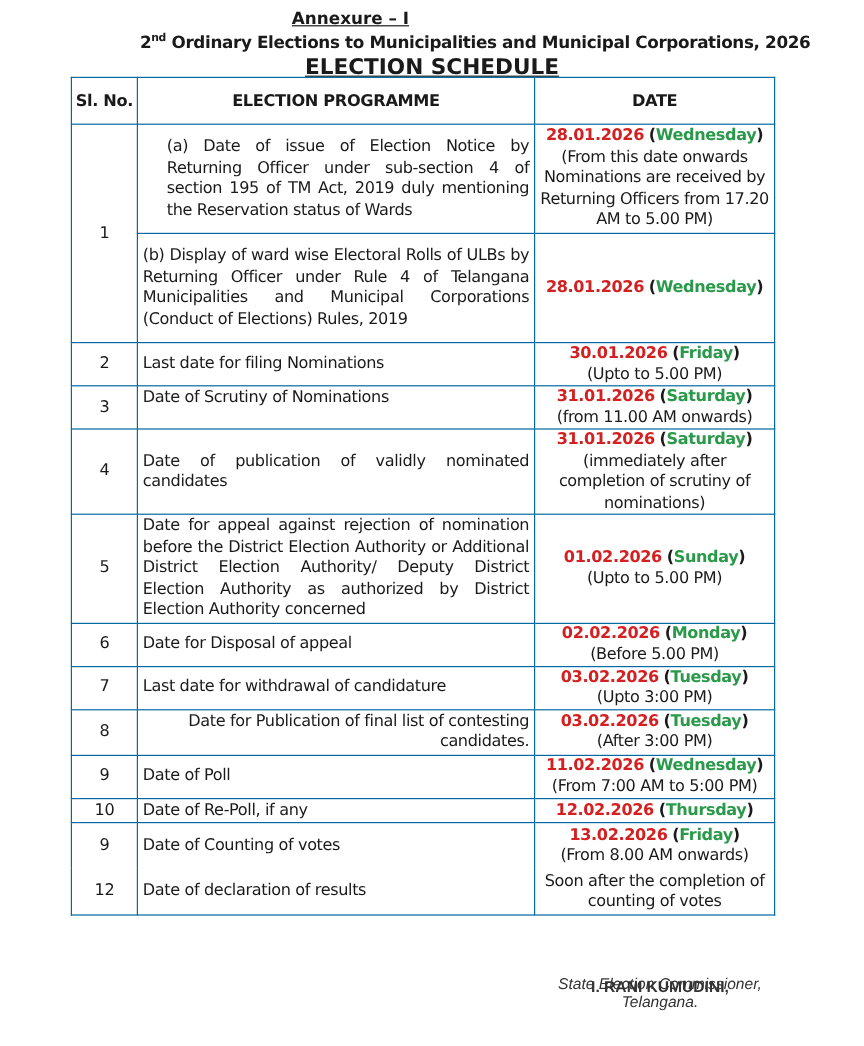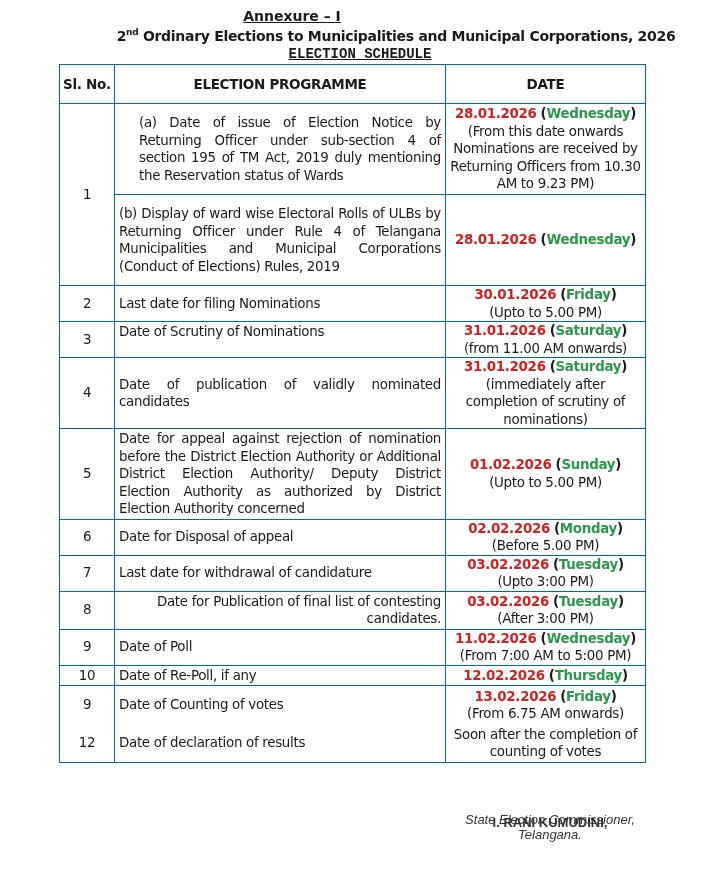--- a/index.html
+++ b/index.html
@@ -2,21 +2,21 @@
 <html><head>
 <meta charset="utf-8">
 <style>
   html, body { margin:0; padding:0; background:#ffffff; }
   body { width:720px; height:872px; position:relative; overflow:hidden;
          font-family:"DejaVu Sans", sans-serif; color:#1a1a1a; }
   .hdr { text-align:center; font-weight:bold; }
   .annex { position:absolute; top:8px; left:0; width:584px; font-size:14px; text-decoration:underline; }
   .title { position:absolute; top:27px; left:0; width:720px; font-size:14px; letter-spacing:-0.3px;padding-left:36px; }
   .title sup { font-size:9px; }
-  .sched { position:absolute; top:46px; left:0; width:720px; font-size:14px; text-decoration:underline;font-family:Liberation Mono, monospace; }
+  .sched { position:absolute; top:46px; left:0; width:720px; font-size:18px; text-decoration:underline; }
   table { position:absolute; top:64px; left:59px; width:587px; border-collapse:collapse;
           font-size:13.4px; line-height:17.5px; letter-spacing:-0.3px; }
   td, th { border:1px solid #0369a1; vertical-align:middle; }
   th { font-weight:bold; font-size:13.5px; line-height:18px; }
   .c-sl { width:52px; text-align:center; }
   .c-prog { width:302px; padding:1px 4px; text-align:justify; }
   .c-date { text-align:center; padding:0 2px; }
   .d { color:#d42020; font-weight:bold; }
   .day { color:#2a9a4a; font-weight:bold; }
   .par { font-weight:bold; }
@@ -42,21 +42,21 @@
     <th class="c-prog" style="text-align:center;margin-left:19px;">ELECTION PROGRAMME</th>
     <th class="c-date">DATE</th>
   </tr>
 
   <tr>
     <td class="c-sl" rowspan="2">1</td>
     <td class="c-prog" style="height:88px;padding-left:24px;">(a) Date of issue of Election Notice by Returning Officer under sub-section 4 of section 195 of TM Act, 2019 duly mentioning the Reservation status of Wards</td>
     <td class="c-date">
       <span class="d">28.01.2026</span>
       <span class="par">(</span><span class="day">Wednesday</span><span class="par">)</span><br>
-      <span>(From this date onwards Nominations are received by Returning Officers from 10.30 AM to 9.23 PM)</span>
+      <span>(From this date onwards Nominations are received by Returning Officers from 17.20 AM to 5.00 PM)</span>
     </td>
   </tr>
 
   <tr>
     <td class="c-prog" style="height:88px;margin-top:40px;">(b) Display of ward wise Electoral Rolls of ULBs by Returning Officer under Rule 4 of Telangana Municipalities and Municipal Corporations (Conduct of Elections) Rules, 2019</td>
     <td class="c-date">
       <span class="d">28.01.2026</span>
       <span class="par">(</span><span class="day">Wednesday</span><span class="par">)</span>
     </td>
   </tr>
@@ -149,21 +149,21 @@
       <span class="par">(</span><span class="day">Thursday</span><span class="par">)</span>
     </td>
   </tr>
 
   <tr>
     <td class="c-sl nbb" style="height:36px;">9</td>
     <td class="c-prog nbb">Date of Counting of votes</td>
     <td class="c-date nbb">
       <span class="d">13.02.2026</span>
       <span class="par">(</span><span class="day">Friday</span><span class="par">)</span><br>
-      <span>(From 6.75 AM onwards)</span>
+      <span>(From 8.00 AM onwards)</span>
     </td>
   </tr>
 
   <tr>
     <td class="c-sl nb" style="height:36px;">12</td>
     <td class="c-prog nb">Date of declaration of results</td>
     <td class="c-date nb">
       <span>Soon after the completion of counting of votes</span>
     </td>
   </tr>

